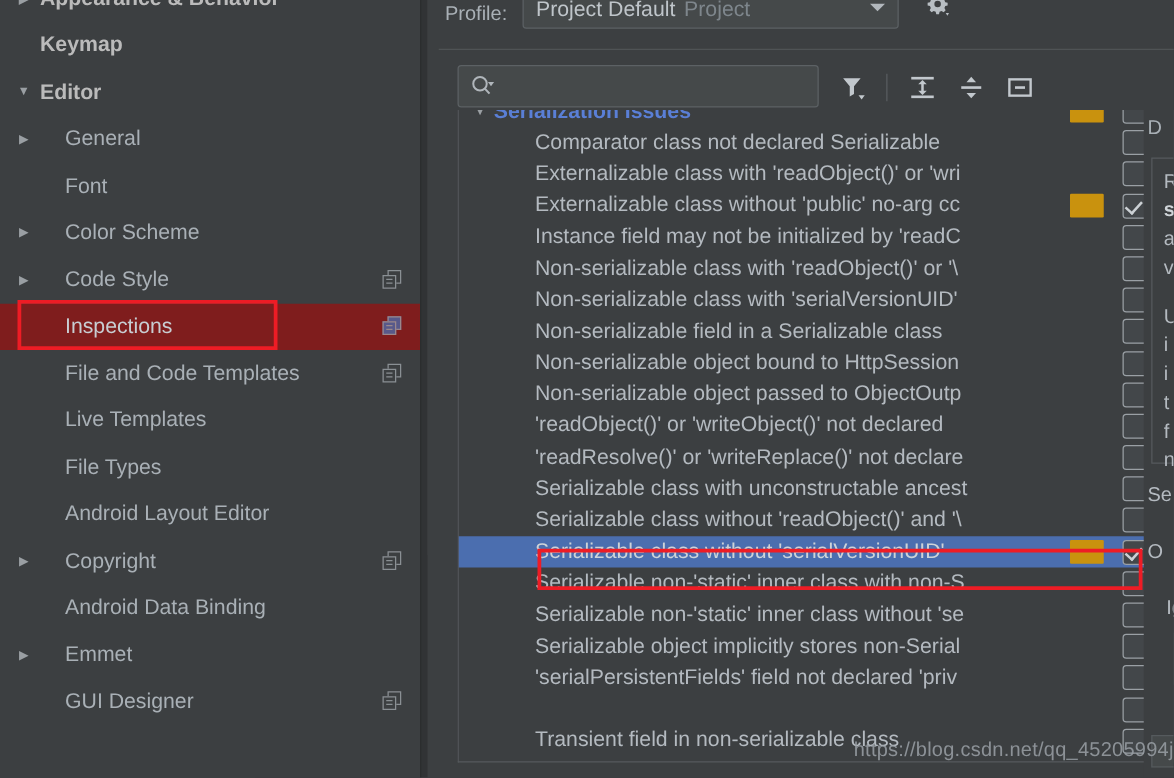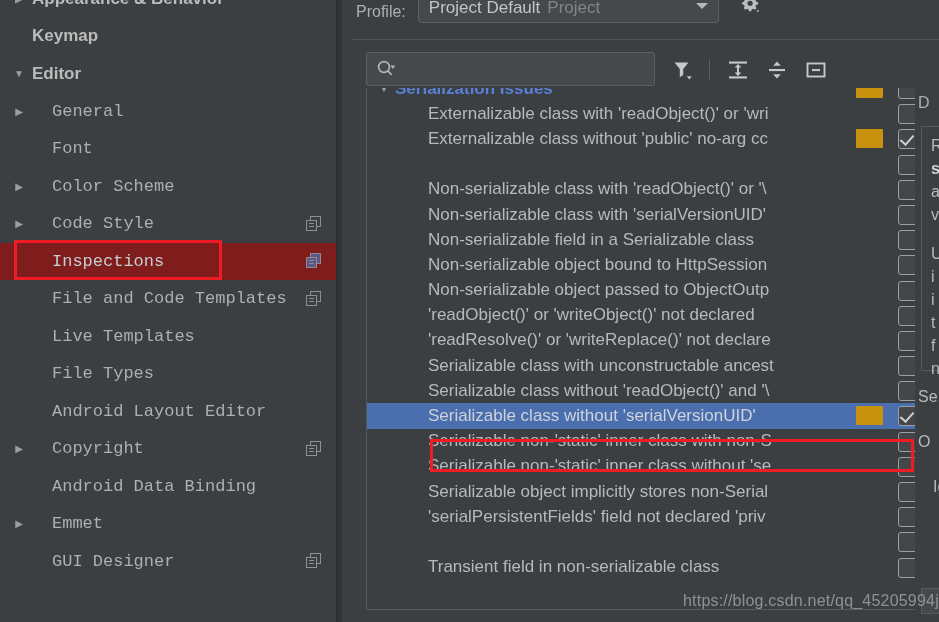--- a/index.html
+++ b/index.html
@@ -36,21 +36,21 @@
   .side-row.bold { font-weight: bold; color: #bbbbbb; }
   .side-row.selected { background: #7f1d1d; color: #c8cdd2; }
   .side-arrow {
     width: 22px; min-width: 22px;
     display: flex; align-items: center; justify-content: center;
     color: #9a9fa3;
     font-size: 10px;
   }
   .side-arrow.spacer { visibility: hidden; }
   .side-indent-0 { padding-left: 2px; }
-  .side-indent-1 { padding-left: 22px; font-family: Liberation Mono, monospace; }
+  .side-indent-1 { padding-left: 22px; }
   .side-label { overflow: hidden; }
   .side-copy {
     position: absolute;
     right: 14px; top: 50%;
     transform: translateY(-50%);
     width: 16px; height: 16px;
     opacity: .75;
   }
   .copy-glyph {
     position: relative;
@@ -469,31 +469,37 @@
     <div id="tree-wrap">
       <div id="tree">
           <div class="tree-row" style="margin-top: -12px;">
             <span class="tri">▼</span>
             <span class="grp-label">Serialization Issues</span>
             <span class="sev" style="background: rgb(201, 146, 14);"></span>
             <span class="cb"></span>
           </div>
           <div class="tree-row">
             <span class="tri spacer"></span>
+            <span class="item-label">Comparator class not declared Serializable</span>
+            <span class="cb"></span>
+          </div>
+          <div class="tree-row">
+            <span class="tri spacer"></span>
             <span class="item-label">Externalizable class with 'readObject()' or 'wri</span>
             <span class="cb"></span>
           </div>
           <div class="tree-row">
             <span class="tri spacer"></span>
             <span class="item-label">Externalizable class without 'public' no-arg cc</span>
             <span class="sev" style="background: rgb(201, 146, 14);"></span>
             <span class="cb checked"></span>
           </div>
           <div class="tree-row">
             <span class="tri spacer"></span>
+            <span class="item-label">Instance field may not be initialized by 'readC</span>
             <span class="cb"></span>
           </div>
           <div class="tree-row">
             <span class="tri spacer"></span>
             <span class="item-label">Non-serializable class with 'readObject()' or '\</span>
             <span class="cb"></span>
           </div>
           <div class="tree-row">
             <span class="tri spacer"></span>
             <span class="item-label">Non-serializable class with 'serialVersionUID'</span>

